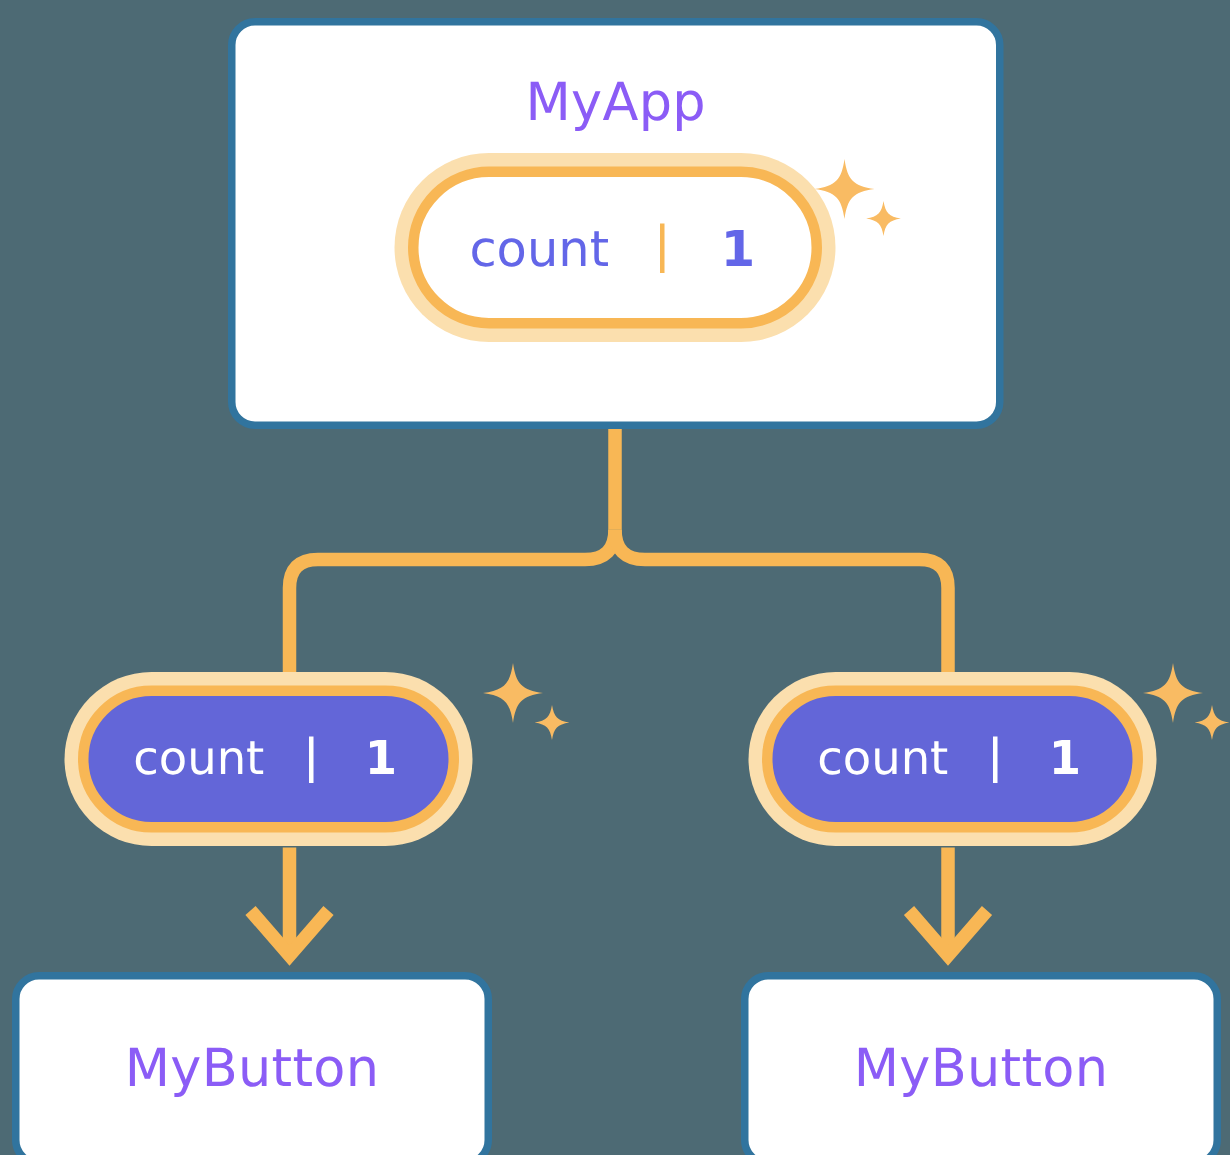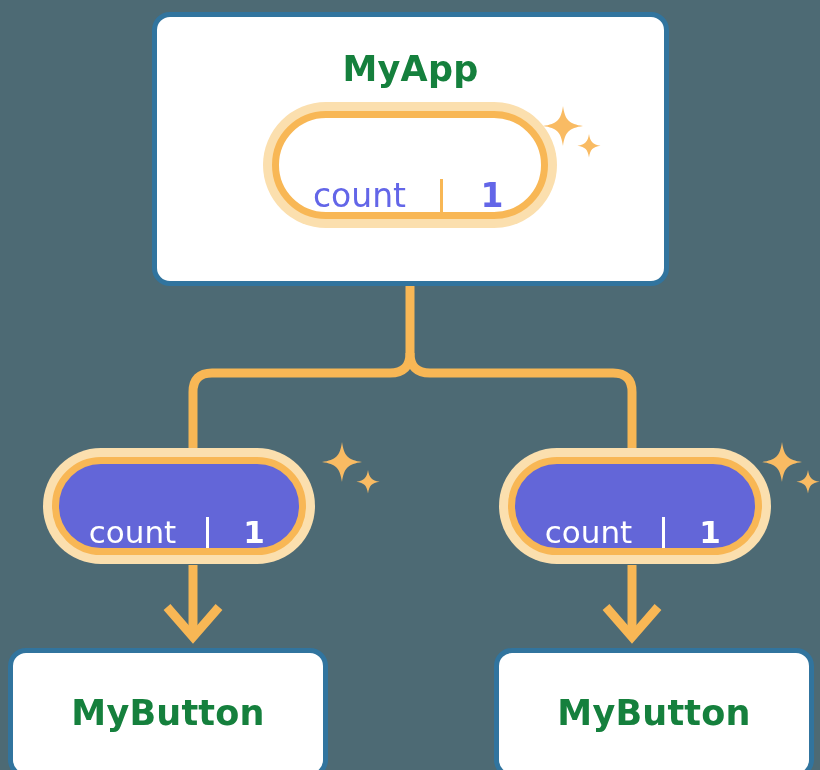--- a/index.html
+++ b/index.html
@@ -38,23 +38,23 @@
     background: #ffffff;
     border: 5px solid #31749e;
     border-radius: 18px;
     z-index: 2;
     display: flex;
     flex-direction: column;
     align-items: center;
   }
 
   .card-title {
-    color: #15803d;
+    color: #8b5cf6;
     font-size: 35px;
-    font-weight: 700;
+    font-weight: 400;
     letter-spacing: 0.2px;
     line-height: 1;
     white-space: nowrap;
   }
 
   #card-app {
     left: 152px;
     top: 12px;
     width: 517px;
     height: 274px;
@@ -83,21 +83,21 @@
     z-index: 3;
   }
 
   .pill {
     position: relative;
     border-radius: 999px;
     
     border: 7px solid #f8b755;
     box-shadow: 0 0 0 9px #fbdfae;
     display: flex;
-    align-items: flex-end;
+    align-items: center;
     overflow: hidden;
   }
 
   .pill .seg {
     display: flex;
     align-items: center;
     justify-content: center;
     line-height: 1;
     white-space: nowrap;
   }

